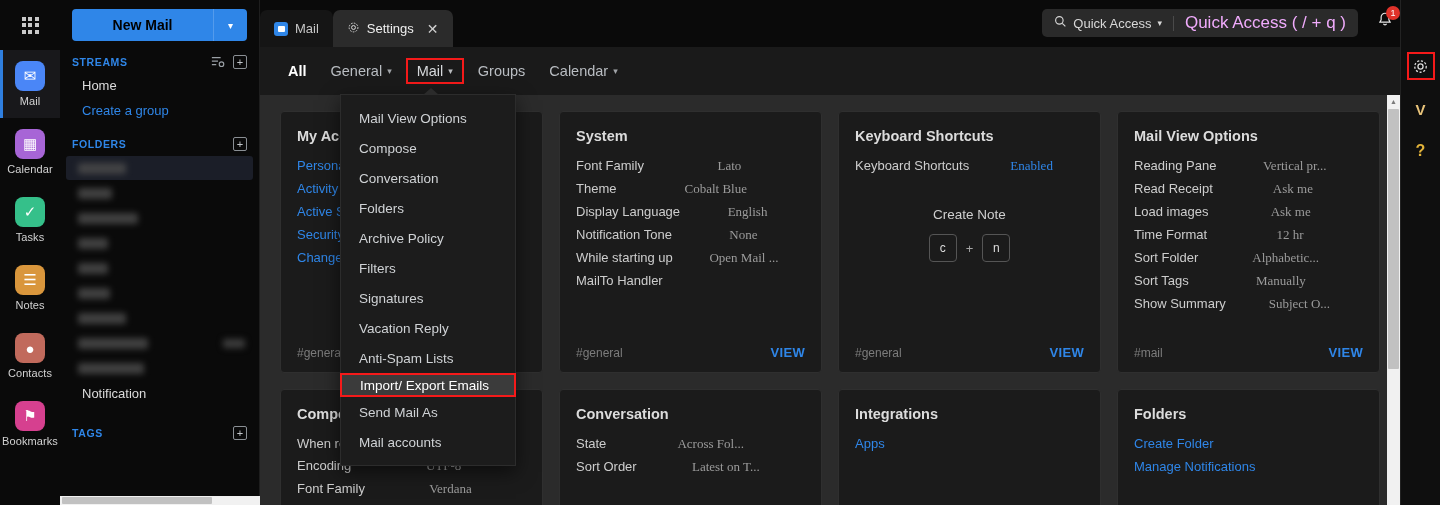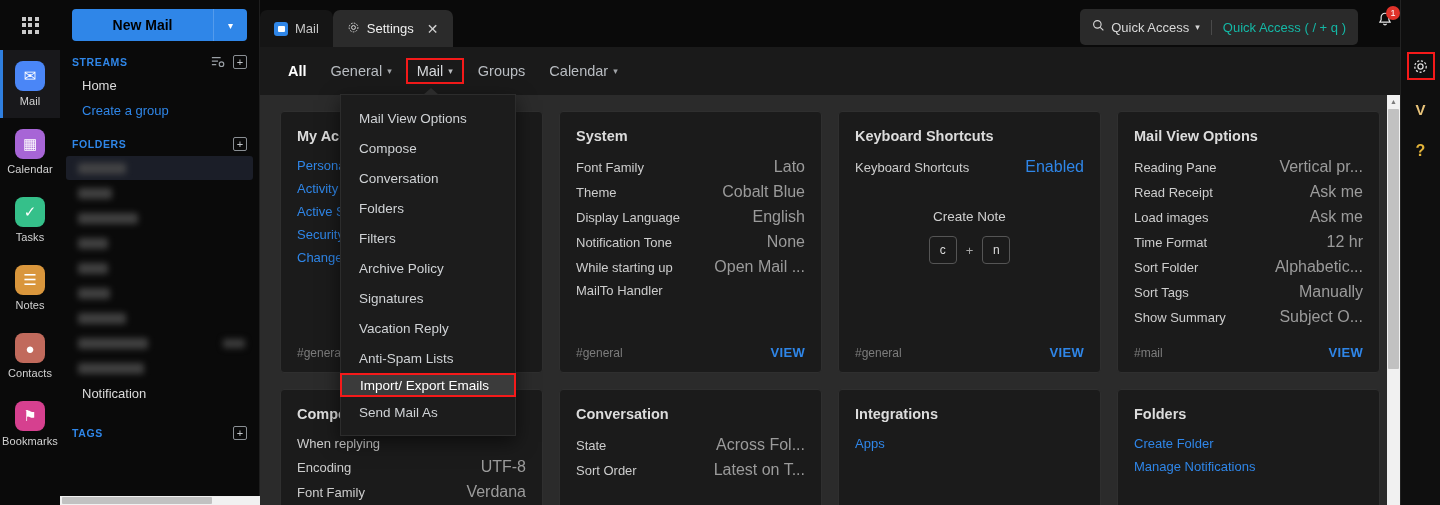--- a/index.html
+++ b/index.html
@@ -100,27 +100,27 @@
   .tab.inactive { background: #151515; color: #c6c6c6; }
   .tab.active { background: #2b2b2b; color: #efefef; }
   .tab .mailico {
     width: 14px; height: 14px; border-radius: 3px; background: #2f86e8;
     display: flex; align-items: center; justify-content: center;
   }
   .tab .mailico b { display:block; width: 7px; height: 6px; background: #fff; border-radius: 1px; }
   .tab .x { font-size: 14px; color: #cfcfcf; margin-left: 6px; }
 
   .qa-wrap {
-    position: absolute; right: 82px; top: 9px; height: 36px;
+    position: absolute; right: 82px; top: 9px; height: 28px;
     display: flex; align-items: center; background: #2a2a2a; border-radius: 5px;
     padding: 0 12px; cursor: pointer;
   }
   .qa-left { display: flex; align-items: center; gap: 6px; color: #d8d8d8; font-size: 13px; }
   .qa-sep { width: 1px; height: 15px; background: #4a4a4a; margin: 0 11px; }
-  .qa-hint { color: #14b8a6; font-size: 13px; }
+  .qa-hint { color: #f0abfc; font-size: 17px; }
 
   .bell-wrap { position: absolute; right: 46px; top: 11px; cursor: pointer; }
   .badge {
     position: absolute; top: -5px; right: -6px; min-width: 14px; height: 14px;
     background: #e0322a; border-radius: 7px; color: #fff; font-size: 9px;
     display: flex; align-items: center; justify-content: center; padding: 0 3px;
   }
   .avatar {
     position: absolute; right: 8px; top: 8px; width: 28px; height: 28px;
     border-radius: 4px; background: #f4601f; color: #fff; font-size: 14px;
@@ -153,22 +153,22 @@
     padding: 16px 16px 12px 16px; min-height: 262px;
     display: flex; flex-direction: column;
   }
   .card.short { min-height: 105px; }
   .card-title {
     font-size: 14.5px; font-weight: 700; color: #dcdcdc; margin-bottom: 14px;
   }
   .kv { display: flex; align-items: baseline; margin-bottom: 7px; }
   .kv .k { font-size: 13px; color: #cdcdcd; white-space: nowrap; }
   .kv .v {
-    flex: 1; text-align: right; font-size: 16px; color: #9b9b9b;
-    overflow: hidden; text-overflow: ellipsis; white-space: nowrap; padding-left: 10px;
+    flex: 1; text-align: center; font-size: 13px; color: #9b9b9b;
+    overflow: hidden; text-overflow: ellipsis; white-space: nowrap; padding-left: 10px; font-family: Liberation Serif, serif;
   }
   .kv .v.blue { color: #2f86e8; }
   .lnk { font-size: 13px; color: #2f86e8; margin-bottom: 8px; cursor: pointer; }
   .card-foot {
     margin-top: auto; display: flex; align-items: center; justify-content: space-between;
     padding-top: 10px;
   }
   .tagtxt { font-size: 12px; color: #7c7c7c; }
   .viewbtn { font-size: 13px; font-weight: 700; color: #2f86e8; cursor: pointer; letter-spacing: .3px; }
 
@@ -558,27 +558,28 @@
       </div>
   </div>
 
   <div class="dropdown">
     <div class="dd-arrow"></div>
     <div id="dd-items">
         <div class="dd-item">Mail View Options</div>
         <div class="dd-item">Compose</div>
         <div class="dd-item">Conversation</div>
         <div class="dd-item">Folders</div>
+        <div class="dd-item">Archive Policy</div>
         <div class="dd-item">Filters</div>
-        <div class="dd-item">Archive Policy</div>
         <div class="dd-item">Signatures</div>
         <div class="dd-item">Vacation Reply</div>
         <div class="dd-item">Anti-Spam Lists</div>
         <div class="dd-item hi">Import/ Export Emails</div>
         <div class="dd-item">Send Mail As</div>
+        <div class="dd-item">Mail accounts</div>
       </div>
   </div>
 
   <div class="vscroll">
     <div class="up">▲</div>
     <div class="thumb"></div>
   </div>
   <div class="hscroll">
     <div class="thumb"></div>
   </div>

